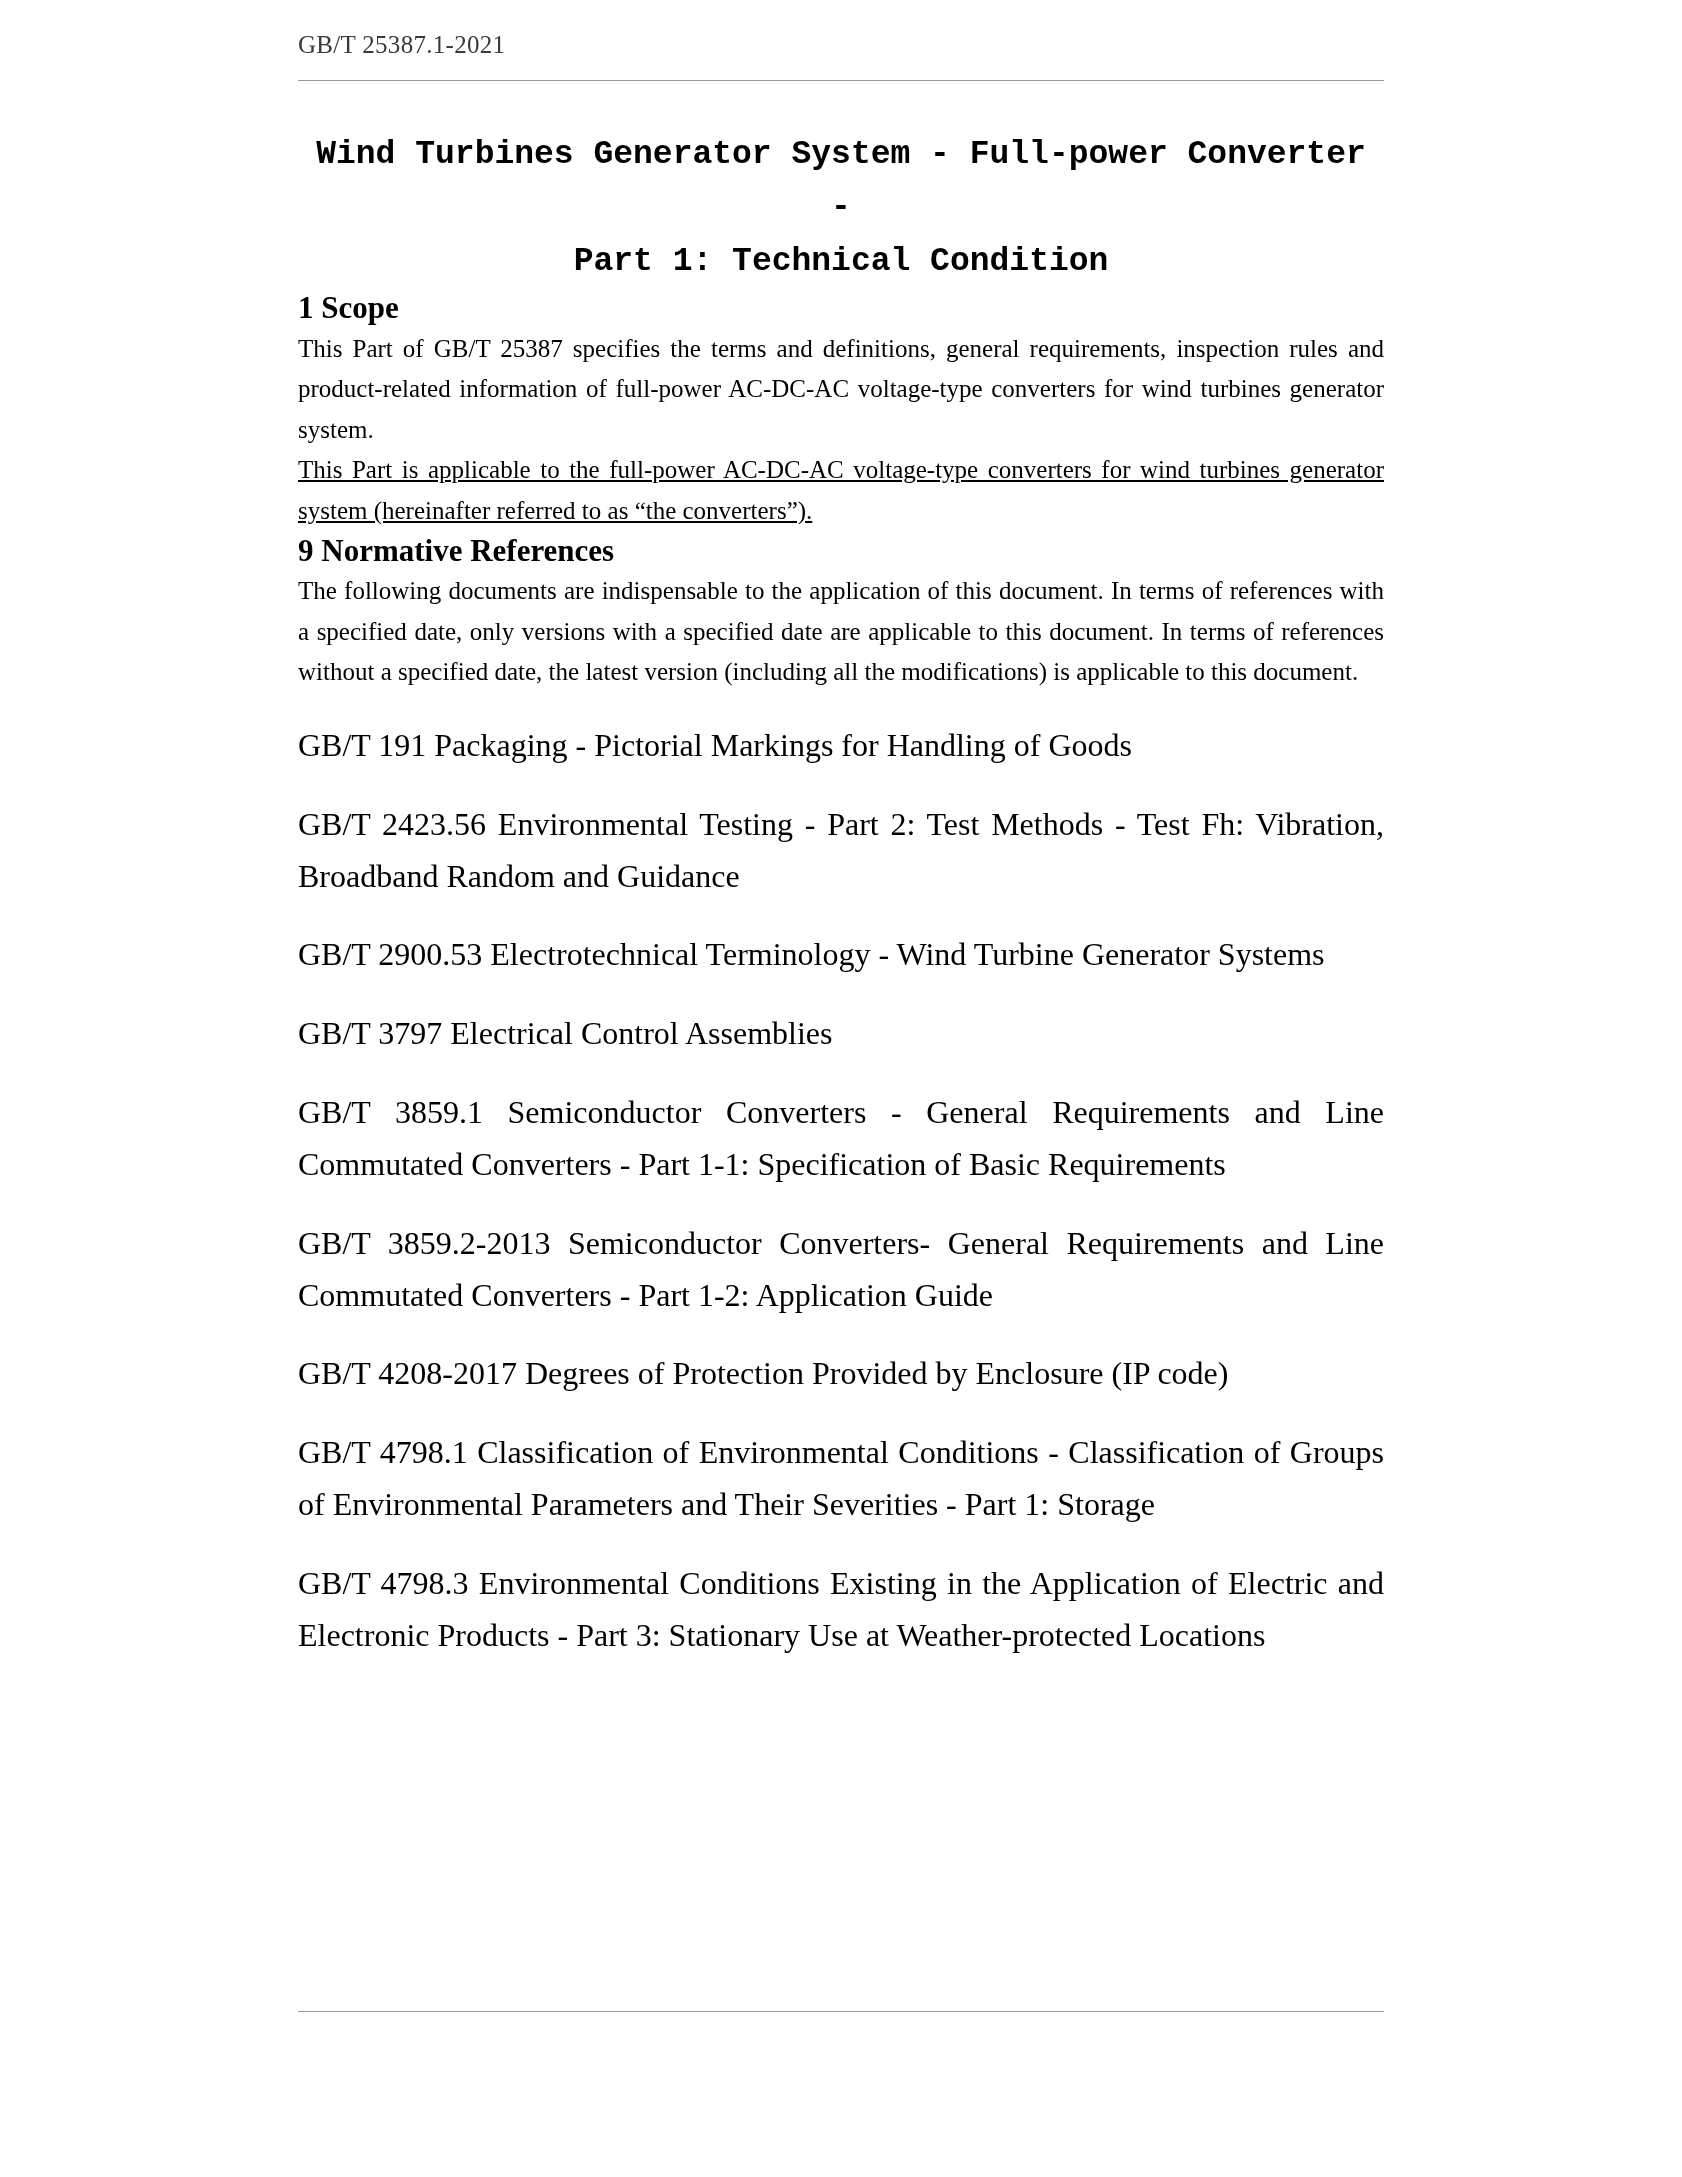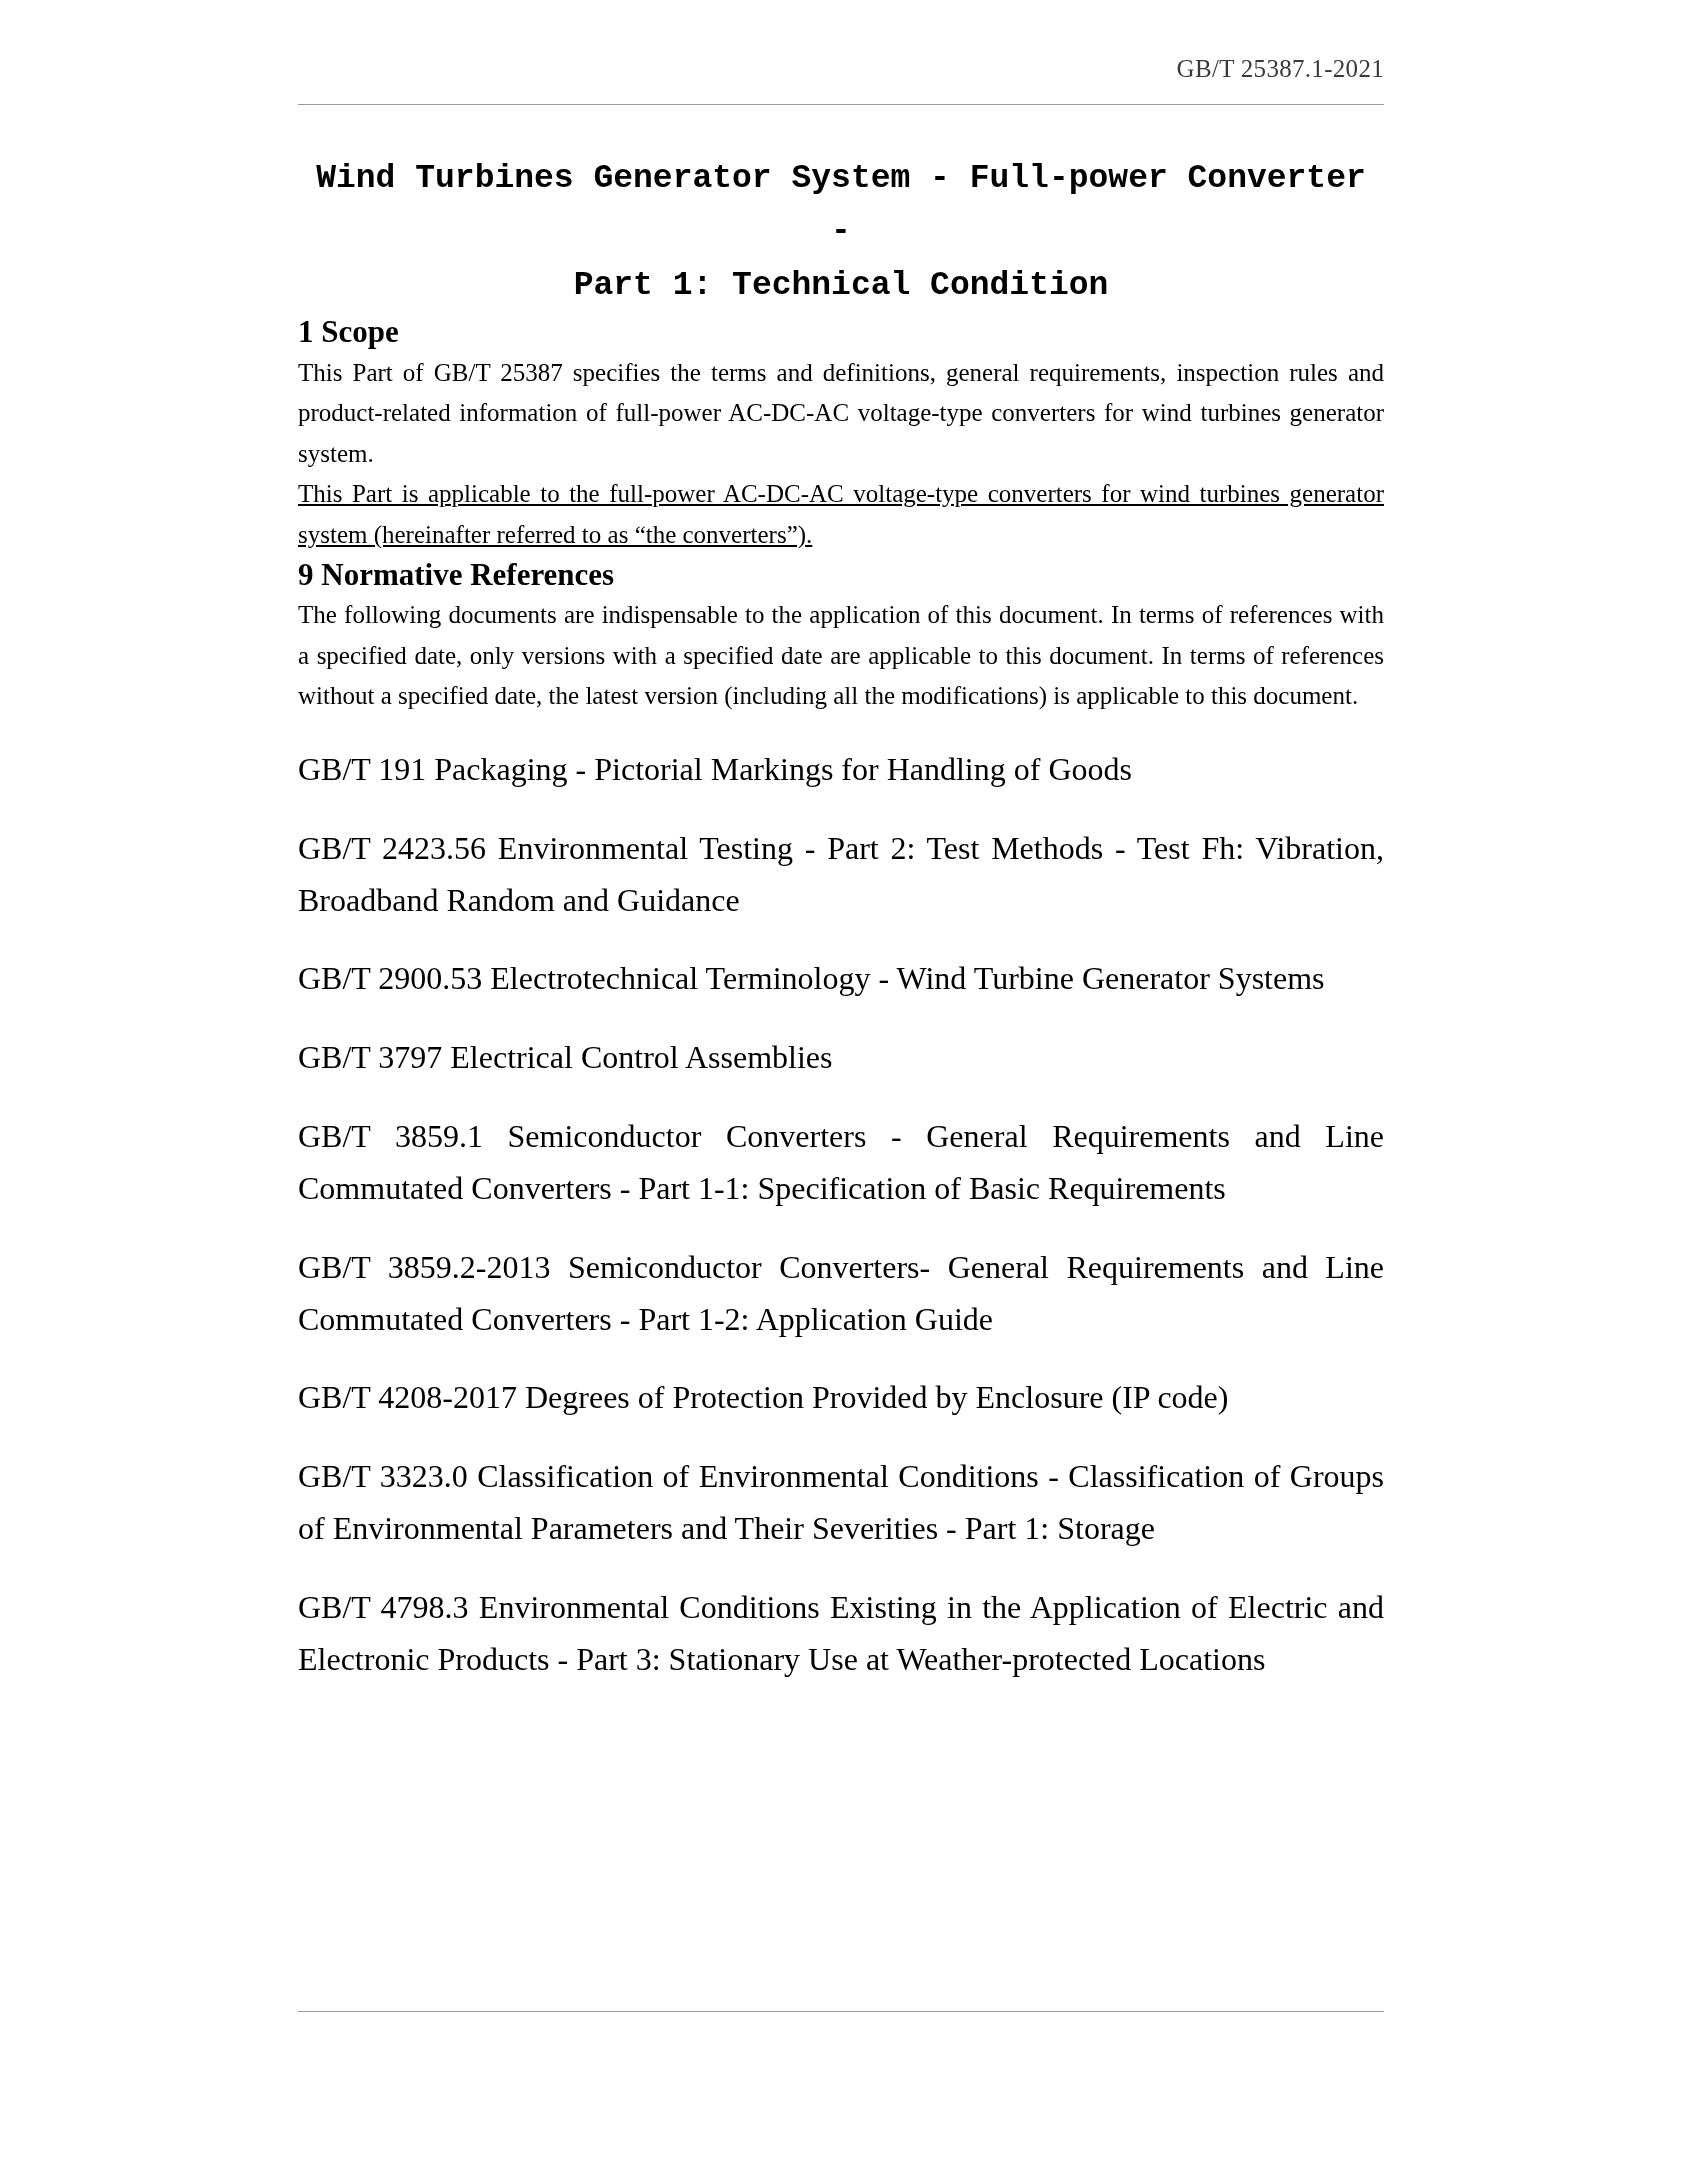--- a/index.html
+++ b/index.html
@@ -21,22 +21,22 @@
   }
   .content {
     position: absolute;
     left: 298px;
     top: 0;
     width: 1086px;
   }
 
   
   .page-header {
-    padding-top: 54px;
-    text-align: right;
+    padding-top: 30px;
+    text-align: left;
   }
   .header-code {
     font-size: 25px;
     color: #3a3a3a;
     letter-spacing: 0.3px;
     line-height: 1.2;
   }
   .header-rule {
     margin-top: 20px;
     border: 0;
@@ -157,21 +157,21 @@
     <p class="body-text para-gap-first">The following documents are indispensable to the application of this document. In terms of references with a specified date, only versions with a specified date are applicable to this document. In terms of references without a specified date, the latest version (including all the modifications) is applicable to this document.</p>
 
     <div class="ref-list">
       <p class="ref-item">GB/T 191 Packaging - Pictorial Markings for Handling of Goods</p>
       <p class="ref-item">GB/T 2423.56 Environmental Testing - Part 2: Test Methods - Test Fh: Vibration, Broadband Random and Guidance</p>
       <p class="ref-item">GB/T 2900.53 Electrotechnical Terminology - Wind Turbine Generator Systems</p>
       <p class="ref-item">GB/T 3797 Electrical Control Assemblies</p>
       <p class="ref-item">GB/T 3859.1 Semiconductor Converters - General Requirements and Line Commutated Converters - Part 1-1: Specification of Basic Requirements</p>
       <p class="ref-item">GB/T 3859.2-2013 Semiconductor Converters- General Requirements and Line Commutated Converters - Part 1-2: Application Guide</p>
       <p class="ref-item">GB/T 4208-2017 Degrees of Protection Provided by Enclosure (IP code)</p>
-      <p class="ref-item">GB/T 3323.0 Classification of Environmental Conditions - Classification of Groups of Environmental Parameters and Their Severities - Part 1: Storage</p>
+      <p class="ref-item">GB/T 4798.1 Classification of Environmental Conditions - Classification of Groups of Environmental Parameters and Their Severities - Part 1: Storage</p>
       <p class="ref-item">GB/T 4798.3 Environmental Conditions Existing in the Application of Electric and Electronic Products - Part 3: Stationary Use at Weather-protected Locations</p>
     </div>
 
   </div>
 
   <div class="page-footer">
     <hr class="footer-rule">
   </div>
 
 </div>

